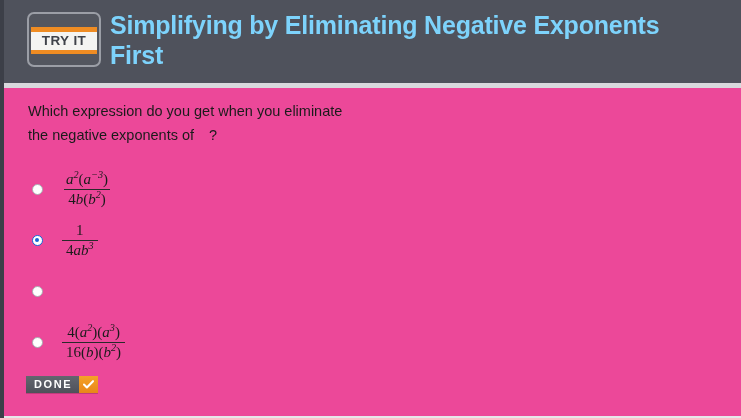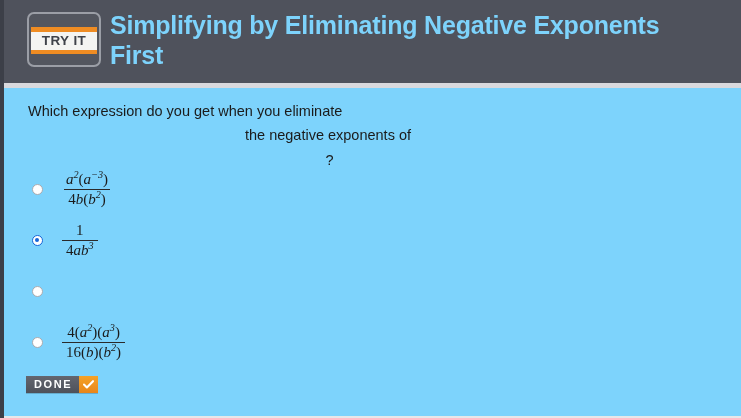--- a/index.html
+++ b/index.html
@@ -117,38 +117,37 @@
     letter-spacing: -0.2px;
   }
 
   
   .content {
     position: absolute;
     left: 0;
     top: 88px;
     width: 741px;
     height: 330px;
-    background: #7dd3fc;
+    background: #ec4899;
   }
 
   .question {
     position: absolute;
     left: 28px;
     top: 11px;
     width: 600px;
     color: #1b1b1b;
     font-family: "Liberation Sans", sans-serif;
     font-size: 14.5px;
     line-height: 24px;
   }
   .q-line2 {
     display: flex;
     align-items: center;
-    gap: 1px;
-    flex-direction: column;
+    gap: 12px;
   }
   .q-text { white-space: pre; }
 
   
   .frac {
     display: inline-flex;
     flex-direction: column;
     align-items: center;
     vertical-align: middle;
     font-family: "Liberation Serif", serif;

